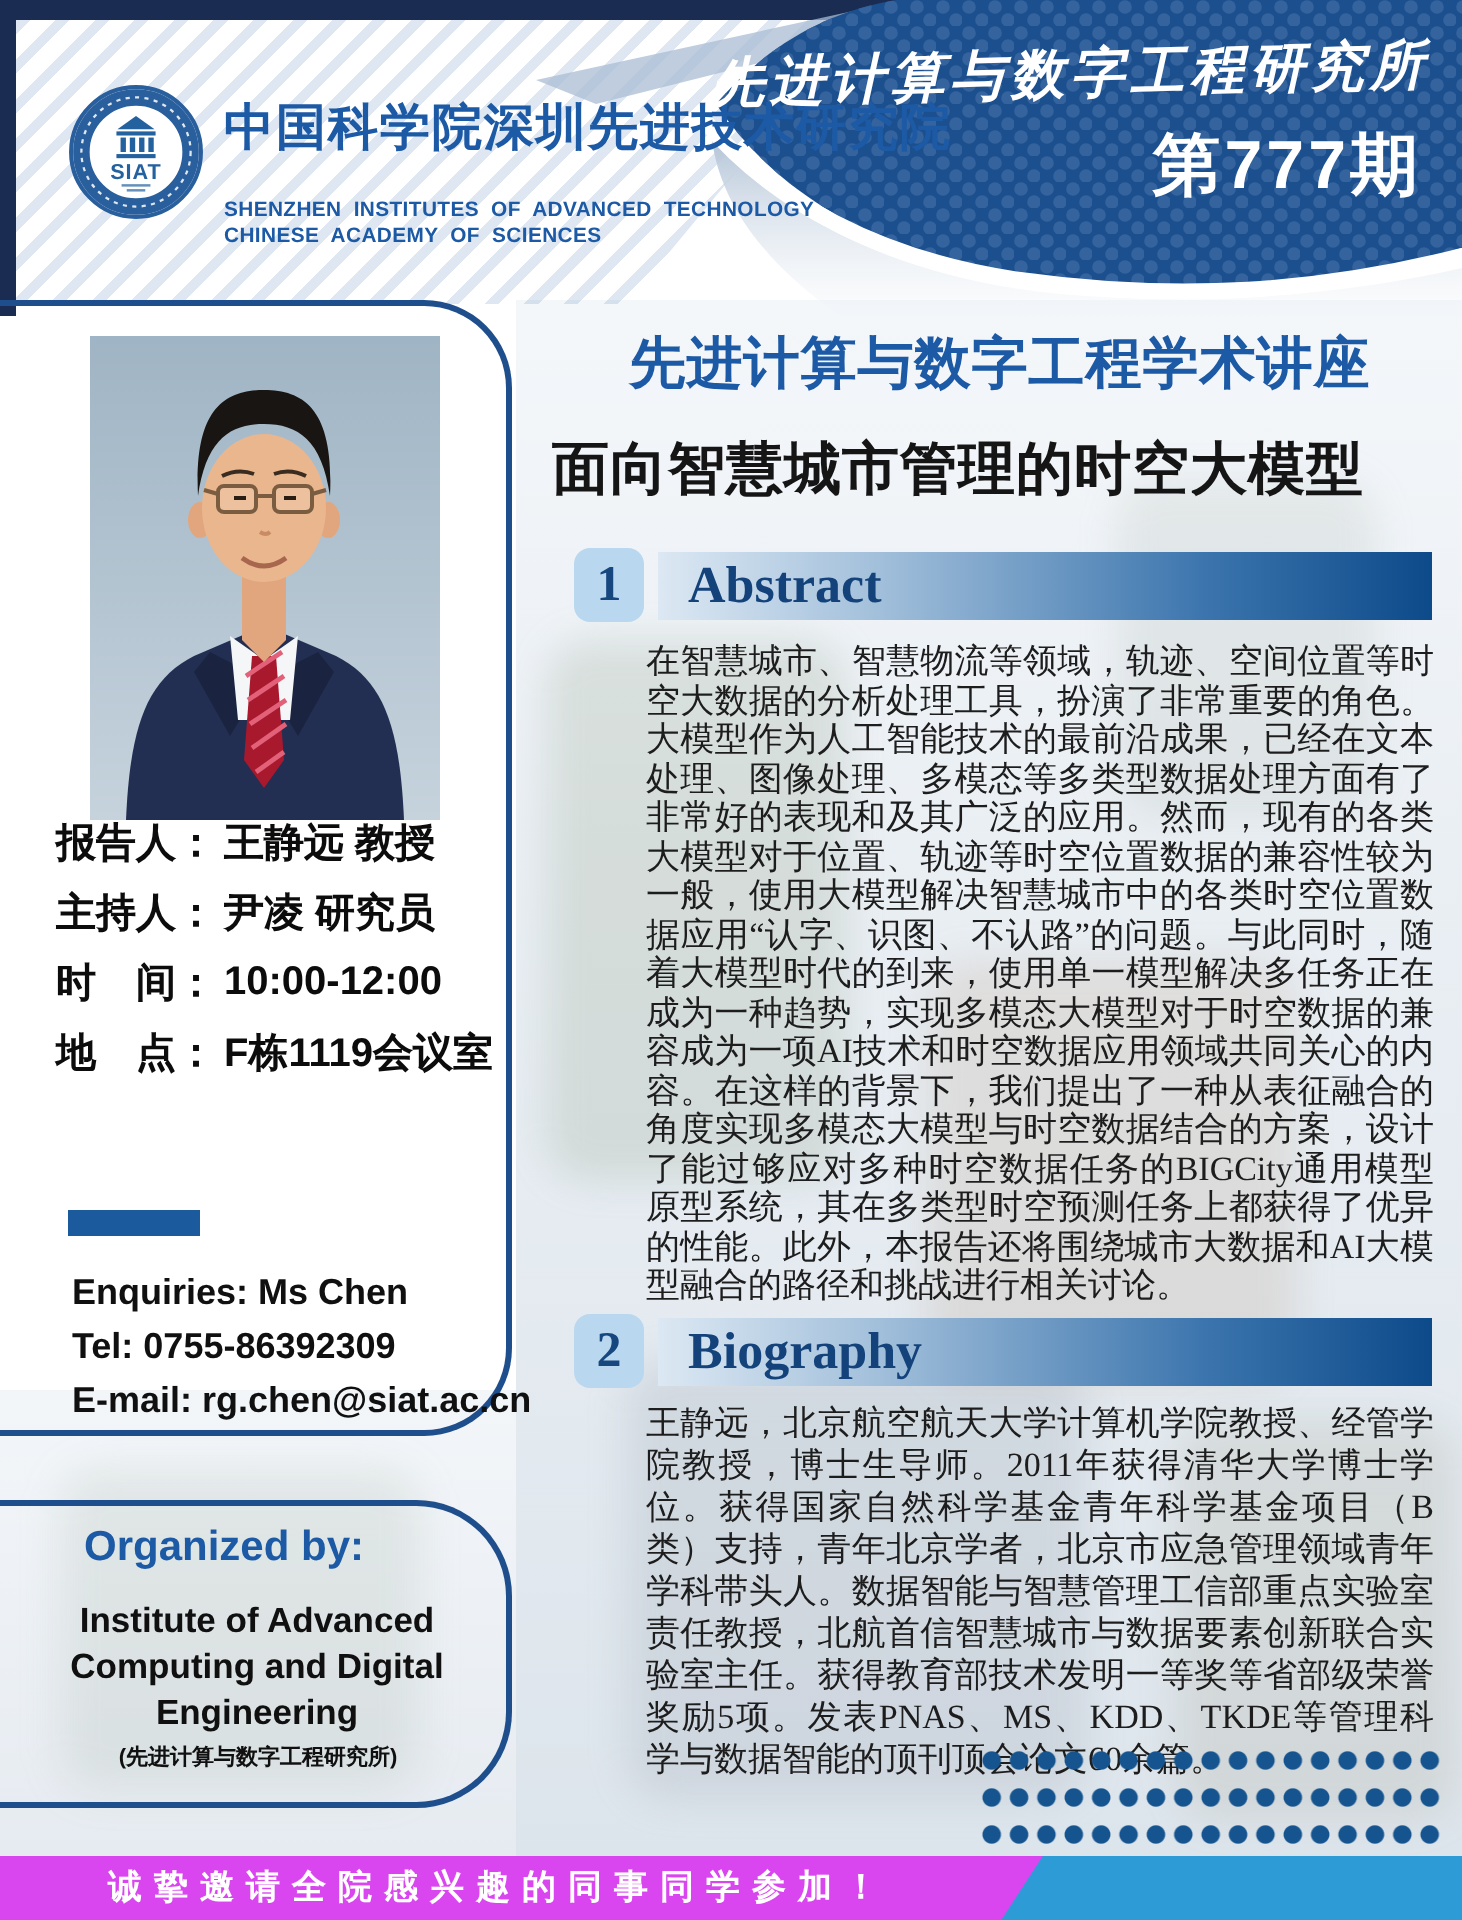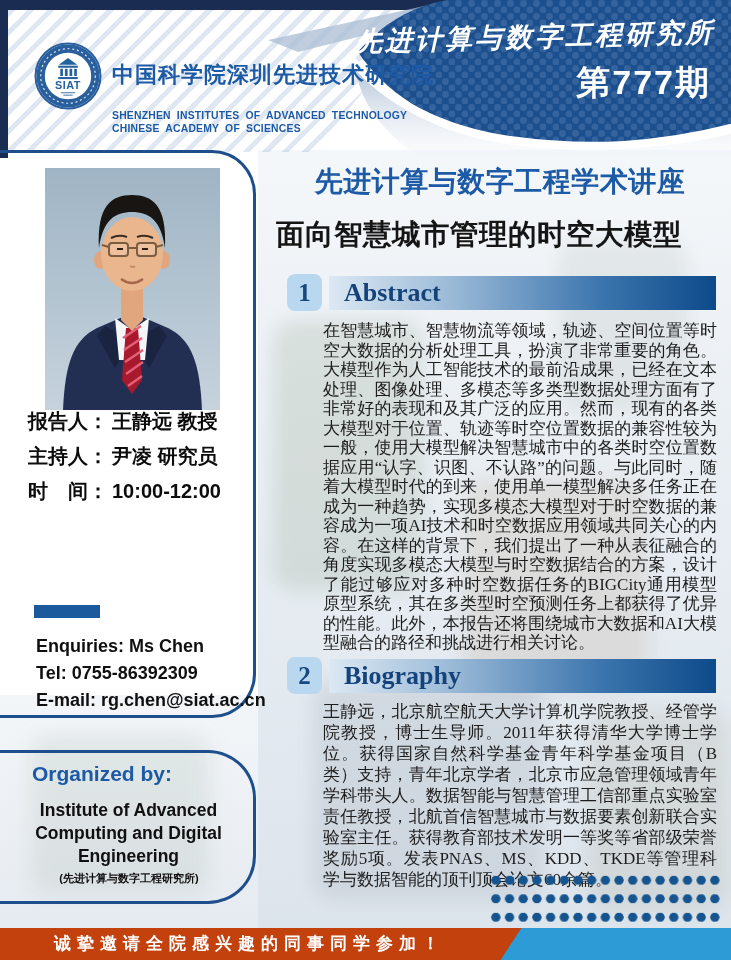--- a/index.html
+++ b/index.html
@@ -22,42 +22,42 @@
   .campus-left .blob{position:absolute;left:30px;top:40px;width:180px;height:160px;
     background:rgba(142,160,142,.16);filter:blur(10px);border-radius:20px;}
 
   
   .stripes{position:absolute;left:8px;top:10px;width:436px;height:142px;z-index:1;
     background:repeating-linear-gradient(135deg,rgba(62,112,176,.17) 0 5px,transparent 5px 14px);
     clip-path:polygon(0 0,97% 0,70% 100%,0 100%);}
   .header-svg{position:absolute;left:0;top:0;z-index:2;}
   .logo{position:absolute;left:34px;top:42px;width:68px;height:68px;z-index:3;}
   .org-block{position:absolute;left:112px;top:47px;z-index:3;}
-  .org-cn{font-size:22px;font-weight:800;color:#1d5aa6;letter-spacing:1px;margin-top:13px;}
+  .org-cn{font-size:25px;font-weight:800;color:#1d5aa6;letter-spacing:1px;}
   .org-en{font-size:10.4px;font-weight:700;color:#1d5aa6;margin-top:20px;letter-spacing:.2px;word-spacing:3px;}
   .org-en + .org-en{margin-top:2px;}
   .script-title{position:absolute;right:16px;top:19px;z-index:3;
     font-family:"Liberation Serif",serif;font-style:italic;font-weight:700;
     font-size:27px;color:#ffffff;letter-spacing:3px;transform:rotate(-1.5deg);white-space:nowrap;}
   .issue{position:absolute;right:20px;top:60px;z-index:3;
     font-size:34px;font-weight:900;color:#ffffff;letter-spacing:2px;}
 
   
   .box1{position:absolute;left:0;top:150px;width:256px;height:568px;z-index:2;
     border:3px solid #1e4e8c;border-left:none;border-radius:0 44px 44px 0;box-sizing:border-box;}
   .photo{position:absolute;left:45px;top:168px;width:175px;height:242px;z-index:3;}
   .info{position:absolute;left:28px;top:404px;width:226px;z-index:3;}
   .info-row{display:flex;height:35px;align-items:center;font-size:20px;font-weight:800;color:#0c0c0c;white-space:nowrap;}
   .info-label{margin-right:4px;}
   .divider-rect{position:absolute;left:34px;top:605px;width:66px;height:13px;background:#1c5a9e;z-index:3;}
   .contact{position:absolute;left:36px;top:633px;z-index:3;}
   .contact-line{font-size:18px;font-weight:800;color:#101010;line-height:27px;white-space:nowrap;}
   .box2{position:absolute;left:0;top:750px;width:256px;height:154px;z-index:2;
     border:3px solid #1e4e8c;border-left:none;border-radius:0 48px 48px 0;box-sizing:border-box;}
-  .org-heading{position:absolute;left:32px;top:762px;font-size:21px;font-weight:800;color:#1d5aa6;z-index:3;}
+  .org-heading{position:absolute;left:42px;top:762px;font-size:21px;font-weight:800;color:#1d5aa6;z-index:3;}
   .org-name{position:absolute;left:26px;top:799px;width:205px;text-align:center;
     font-size:17.5px;font-weight:800;color:#101010;line-height:1.32;z-index:3;}
   .org-cn-name{position:absolute;left:8px;top:871px;width:242px;text-align:center;
     font-size:11px;font-weight:800;color:#101010;z-index:3;white-space:nowrap;}
 
   
   .series-title{position:absolute;left:276px;top:163px;width:448px;text-align:center;
     font-size:28px;font-weight:900;color:#1d5aa6;z-index:3;letter-spacing:.5px;}
   .lecture-title{position:absolute;left:276px;top:216px;width:448px;text-align:left;
     font-size:28.5px;font-weight:900;color:#151515;z-index:3;letter-spacing:.5px;}
@@ -74,21 +74,21 @@
   #abstract-body{top:321px;line-height:19.5px;}
   #bio-body{top:701px;line-height:21px;}
   #sec1-num{top:274px;} #sec1-bar{top:276px;}
   #sec2-num{top:657px;} #sec2-bar{top:659px;}
 
   .dots-grid{position:absolute;left:489px;top:871px;width:233px;height:55px;z-index:3;
     background-image:radial-gradient(circle,#15548f 4.3px,transparent 4.9px);
     background-size:13.7px 18.5px;}
 
   
-  .banner{position:absolute;left:0;top:928px;width:731px;height:32px;background:#c2410c;overflow:hidden;z-index:4;}
+  .banner{position:absolute;left:0;top:928px;width:731px;height:32px;background:#d946ef;overflow:hidden;z-index:4;}
   .banner-accent{position:absolute;right:-45px;top:0;width:265px;height:32px;background:#2d9bd6;transform:skewX(-33deg);}
   .banner-text{position:absolute;left:54px;top:0;height:32px;line-height:32px;
     font-size:17px;font-weight:800;color:#ffffff;letter-spacing:6px;white-space:nowrap;}
 </style>
 </head>
 <body>
 
 <div class="campus">
   <div class="blob b1"></div>
   <div class="blob b2"></div>
@@ -198,20 +198,24 @@
     <span class="info-value">王静远 教授</span>
   </div>
   <div class="info-row">
     <span class="info-label">主持人：</span>
     <span class="info-value">尹凌 研究员</span>
   </div>
   <div class="info-row">
     <span class="info-label">时　间：</span>
     <span class="info-value">10:00-12:00</span>
   </div>
+  <div class="info-row">
+    <span class="info-label">地　点：</span>
+    <span class="info-value">F栋1119会议室</span>
+  </div>
 </div>
 
 <div class="divider-rect"></div>
 
 <div class="contact">
   <div class="contact-line">Enquiries: Ms Chen</div>
   <div class="contact-line">Tel: 0755-86392309</div>
   <div class="contact-line">E-mail: rg.chen@siat.ac.cn</div>
 </div>
 

